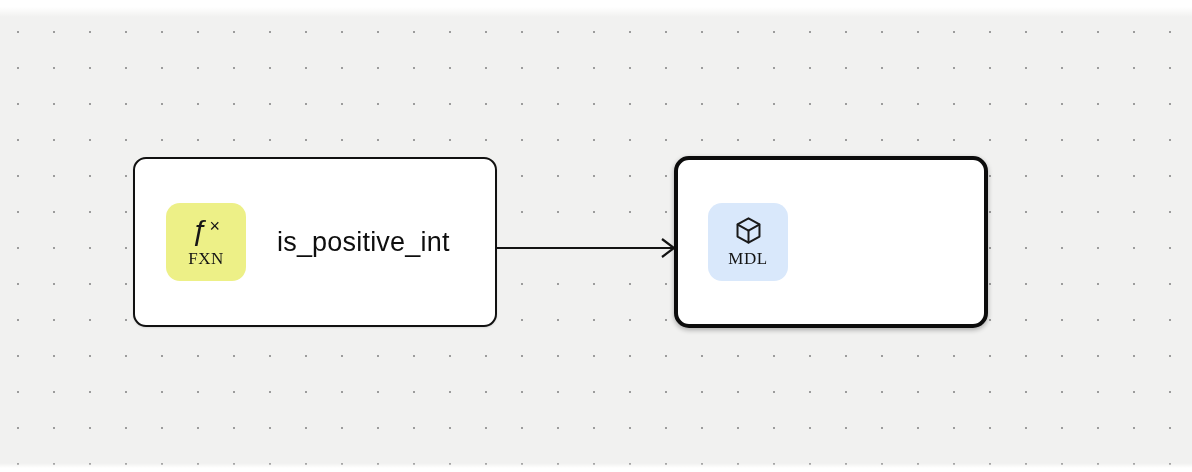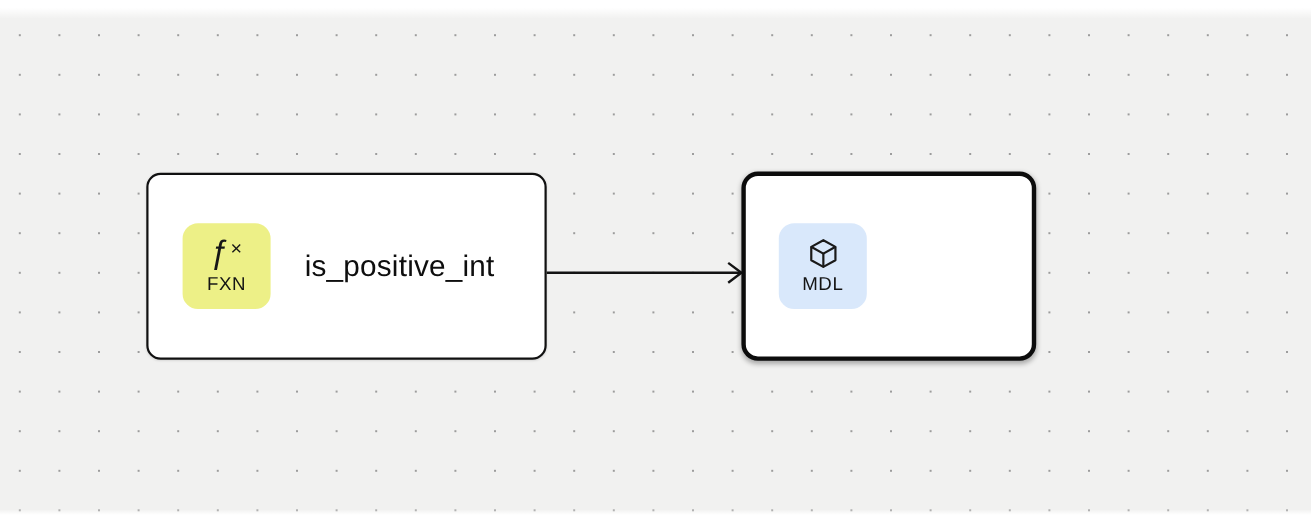--- a/index.html
+++ b/index.html
@@ -30,38 +30,38 @@
     display: flex;
     align-items: center;
   }
   .node-fxn {
     left: 133px; top: 157px; width: 364px; height: 170px;
     border: 2px solid #111111; border-radius: 13px;
     padding-left: 31px; gap: 31px;
     box-shadow: 0 1px 2px rgba(0,0,0,0.10);
   }
   .node-mdl {
-    left: 674px; top: 156px; width: 268px; height: 172px;
+    left: 674px; top: 156px; width: 314px; height: 172px;
     border: 4px solid #0c0c0c; border-radius: 15px;
     padding-left: 30px; gap: 31px;
     box-shadow: 0 2px 5px rgba(0,0,0,0.30);
   }
 
   .badge {
     width: 80px; height: 78px; border-radius: 14px;
     display: flex; flex-direction: column;
     align-items: center; justify-content: center;
     gap: 3px; flex: 0 0 auto;
     color: #161616;
   }
   .fx-glyph { line-height: 1; height: 31px; display: flex; align-items: center; }
   .fx-f { font-size: 30px; line-height: 1; }
   .fx-x { font-size: 18px; line-height: 1; position: relative; top: -4px; margin-left: 1px; }
   .badge-label {
-    font-family: Liberation Sans, sans-serif;
+    font-family: Liberation Serif, serif;
     font-size: 17px; line-height: 1.2; letter-spacing: 0.5px; color: #141414;
   }
   .cube { width: 31px; height: 31px; display: block; }
   .cube path { stroke: #1a1a1a; stroke-width: 1.55; fill: none;
     stroke-linejoin: round; stroke-linecap: round; }
 
   .node-label { font-size: 27px; color: #0e0e0e; letter-spacing: 0.2px; white-space: nowrap; text-align: center; }
 
   .edge { position: absolute; left: 495px; top: 234px; width: 184px; height: 28px; overflow: visible; }
   .edge path { stroke: #131313; stroke-width: 2.2; fill: none; }

